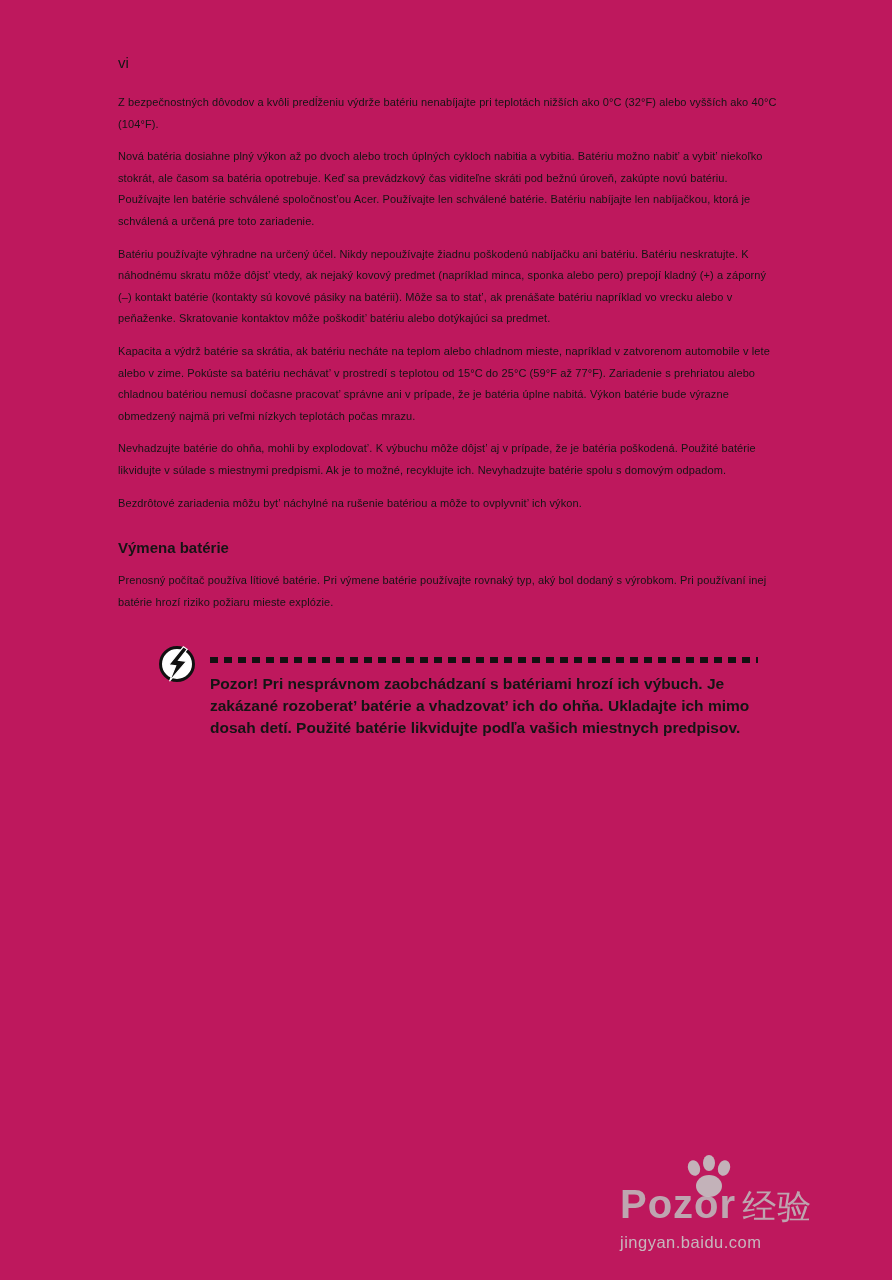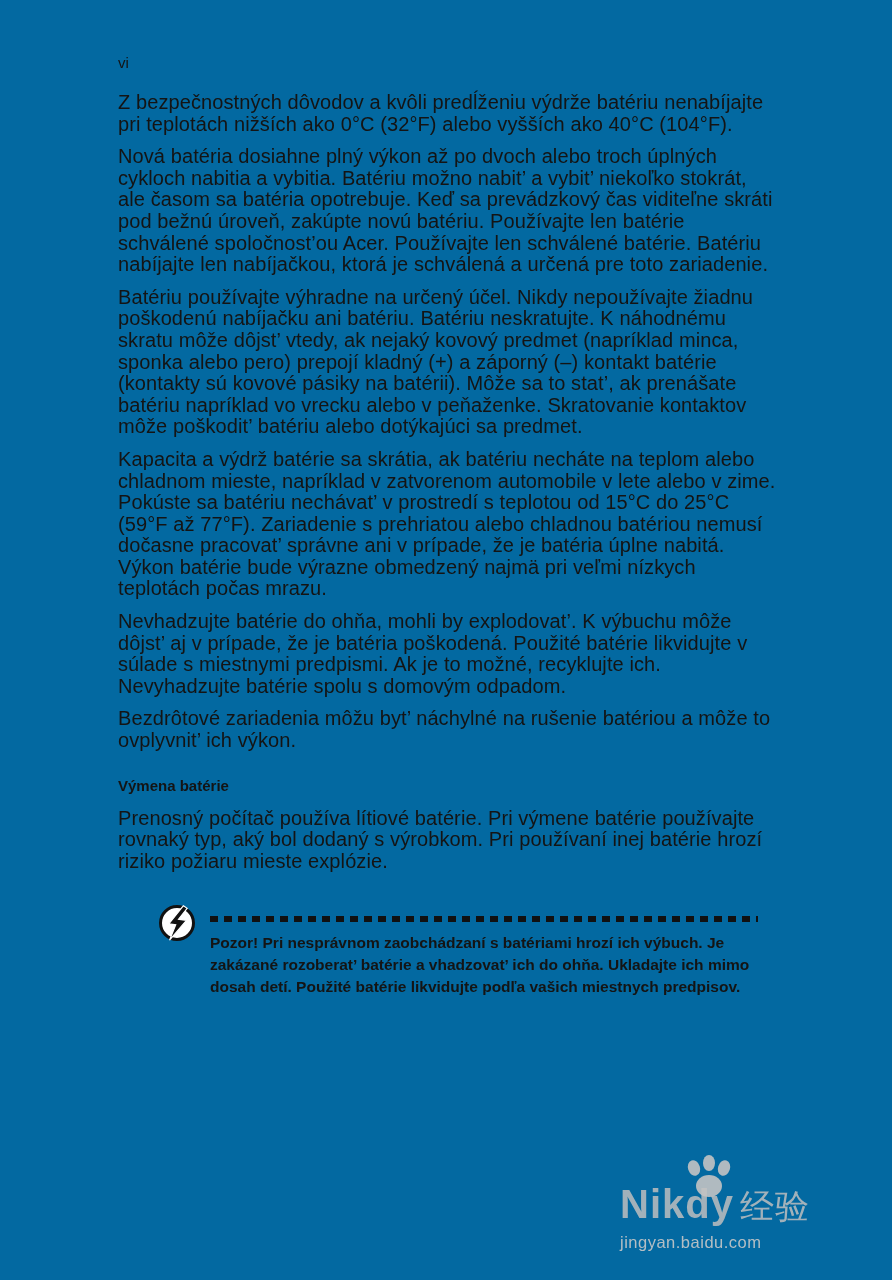--- a/index.html
+++ b/index.html
@@ -1,39 +1,39 @@
 <!DOCTYPE html>
 <html><head>
 <meta charset="utf-8">
 <style>
   html, body { margin: 0; padding: 0; background: #ffffff; }
   .page {
     position: relative;
     width: 892px;
     height: 1280px;
-    background: #0369a1;
+    background: #be185d;
     font-family: "Liberation Sans", sans-serif;
     color: #141414;
     overflow: hidden;
   }
   .page-num {
     position: absolute;
     left: 118px;
     top: 54px;
     font-size: 15px;
     color: #141414;
   }
   .content {
     position: absolute;
     left: 118px;
     top: 92px;
     width: 660px;
   }
   p.para {
-    font-size: 20px;
+    font-size: 11px;
     line-height: 21.6px;
     margin: 0 0 11px 0;
     letter-spacing: 0.1px;
   }
   h2.section-heading {
     font-size: 15px;
     font-weight: bold;
     margin: 25px 0 14px 0;
     color: #141414;
   }
@@ -135,18 +135,18 @@
   <div class="watermark">
     <svg class="wm-paw" width="54" height="46" viewBox="0 0 54 46" aria-hidden="true">
       <g fill="rgba(195,195,195,0.9)">
         <ellipse cx="12" cy="14" rx="6" ry="8" transform="rotate(-18 12 14)"></ellipse>
         <ellipse cx="27" cy="9" rx="6" ry="8"></ellipse>
         <ellipse cx="42" cy="14" rx="6" ry="8" transform="rotate(18 42 14)"></ellipse>
         <ellipse cx="27" cy="32" rx="13" ry="11"></ellipse>
       </g>
     </svg>
     <div class="wm-line1">
-      <span>Nikdy</span><span class="wm-cn">经验</span>
+      <span>Pozor</span><span class="wm-cn">经验</span>
     </div>
     <div class="wm-url">jingyan.baidu.com</div>
   </div>
 
 </div>
 
 </body></html>

